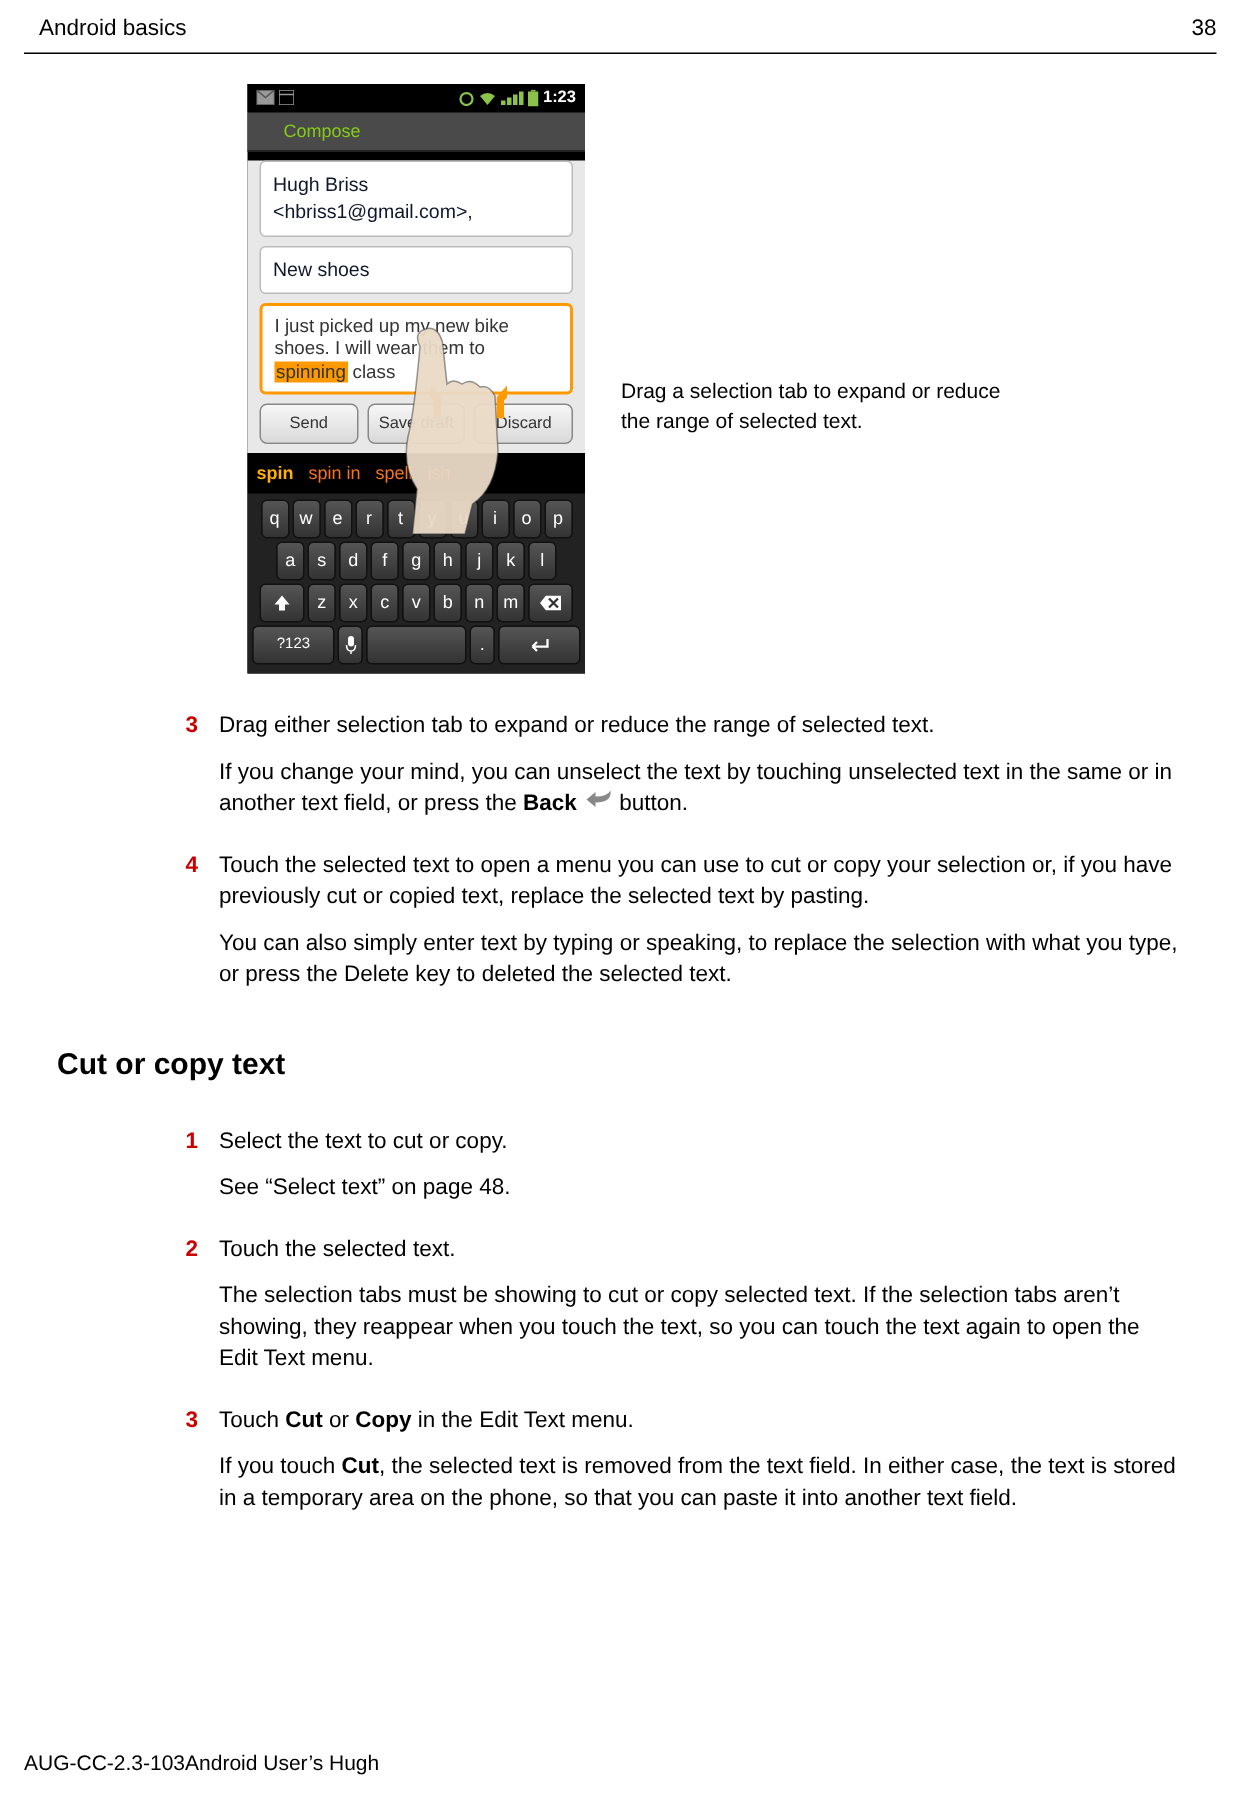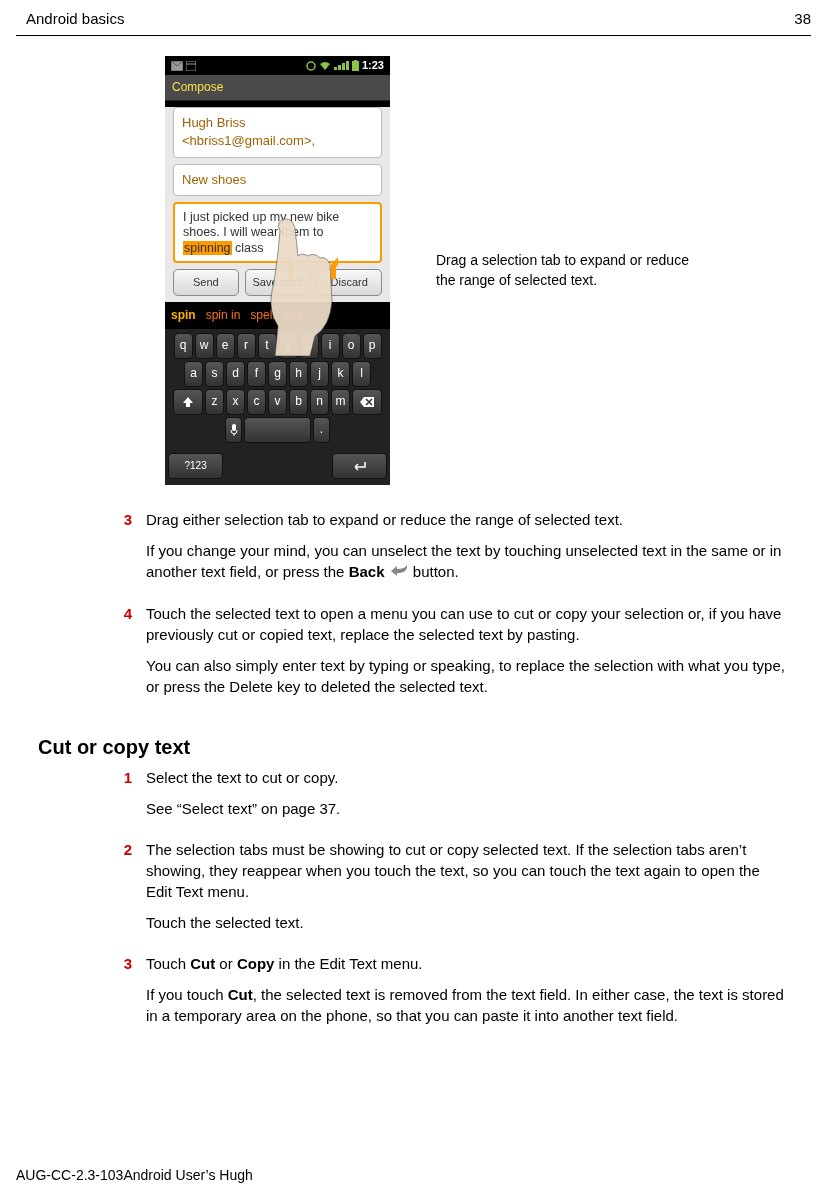--- a/index.html
+++ b/index.html
@@ -22,21 +22,21 @@
   .header-rule {
     border: none;
     border-top: 1.5px solid #000;
     margin: 0 16px 20px 16px;
   }
   .figure-row {
     display: flex;
     align-items: flex-start;
     margin-left: 165px;
     margin-top: 20px;
-    gap: 46px;
+    gap: 24px;
   }
   .phone {
     width: 225px;
     background: #000;
     flex-shrink: 0;
     font-size: 12px;
   }
   .status-bar {
     background: #000;
     color: #fff;
@@ -45,33 +45,33 @@
     align-items: center;
     padding: 2px 6px;
     font-size: 11px;
   }
   .status-left svg, .status-right svg { vertical-align: middle; }
   .status-right { display: flex; align-items: center; gap: 3px; }
   .signal-bars { display: inline-flex; align-items: flex-end; gap: 1px; }
   .signal-bar { width: 3px; background: #8bc34a; }
   .compose-title {
     background: #4a4a4a;
-    color: #fde047;
+    color: #84cc16;
     font-size: 12px;
-    padding: 4px 7px;
+    padding: 4px 24px;
     border-bottom: 1px solid #222;
   }
   .compose-body { background: #e8e8e8; }
   .field {
     background: #fff;
     margin: 6px 8px;
     padding: 6px 8px;
     border-radius: 4px;
     font-size: 13px;
-    color: #a16207;
+    color: #0f172a;
     border: 1px solid #bbb;
   }
   .msg-field {
     background: #fff;
     margin: 6px 8px 0 8px;
     padding: 6px 8px 4px 8px;
     border-radius: 4px;
     border: 2px solid #f90;
     font-size: 12.5px;
     line-height: 1.25;
@@ -122,21 +122,21 @@
     border-radius: 4px;
     width: 19px;
     height: 26px;
     font-size: 12px;
     display: flex;
     align-items: center;
     justify-content: center;
     border: 1px solid #111;
   }
   .key.wide { width: 30px; font-size: 10px; }
-  .key.wider { width: 64px; margin-top: 36px; }
+  .key.wider { width: 64px; }
   .key.space { width: 78px; }
   .caption {
     font-size: 14px;
     line-height: 1.4;
     margin-top: 195px;
     width: 260px;
   }
   .content {
     margin: 24px 40px 0 120px;
   }
@@ -151,21 +151,21 @@
     flex-shrink: 0;
     width: 12px;
     text-align: right;
   }
   .step-body { flex: 1; }
   .step-body p { margin-bottom: 10px; }
   .bold { font-weight: bold; }
   .section-head {
     font-size: 20px;
     font-weight: bold;
-    margin: 26px 0 6px -82px;
+    margin: 26px 0 26px -82px;
   }
   .back-icon { display: inline-block; vertical-align: middle; }
   .footer {
     position: absolute;
     bottom: 10px;
     left: 16px;
     right: 16px;
     display: flex;
     font-size: 14px;
   }
@@ -331,29 +331,29 @@
       <p>You can also simply enter text by typing or speaking, to replace the selection with what you type, or press the Delete key to deleted the selected text.</p>
     </div>
   </div>
 
   <h2 class="section-head">Cut or copy text</h2>
 
   <div class="step">
     <div class="step-num">1</div>
     <div class="step-body">
       <p>Select the text to cut or copy.</p>
-      <p>See “Select text” on page 37.</p>
+      <p>See “Select text” on page 48.</p>
     </div>
   </div>
 
   <div class="step">
     <div class="step-num">2</div>
     <div class="step-body">
+      <p>Touch the selected text.</p>
       <p>The selection tabs must be showing to cut or copy selected text. If the selection tabs aren’t showing, they reappear when you touch the text, so you can touch the text again to open the Edit Text menu.</p>
-      <p>Touch the selected text.</p>
     </div>
   </div>
 
   <div class="step">
     <div class="step-num">3</div>
     <div class="step-body">
       <p>
         <span>Touch </span><span class="bold">Cut</span><span> or </span><span class="bold">Copy</span><span> in the Edit Text menu.</span>
       </p>
       <p>

